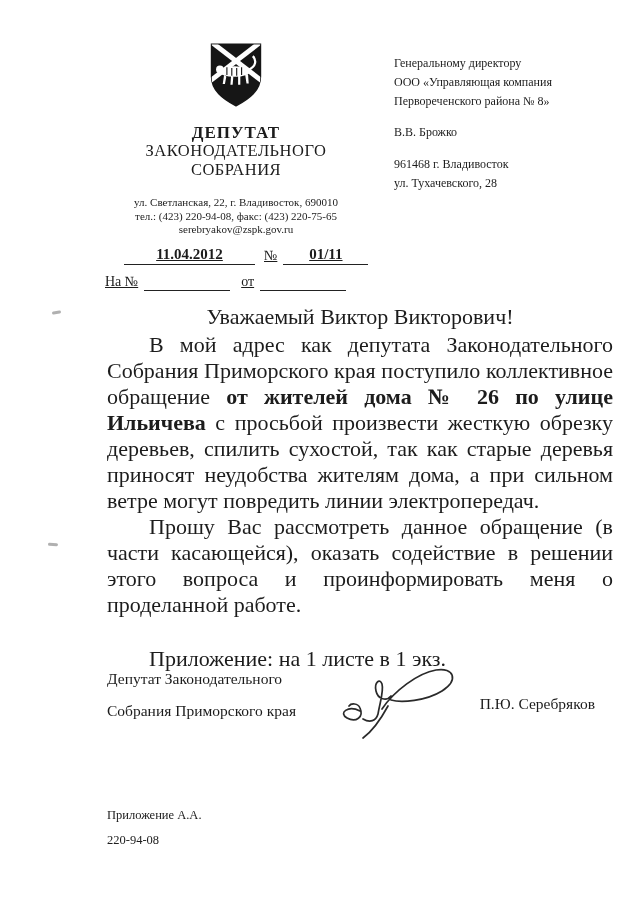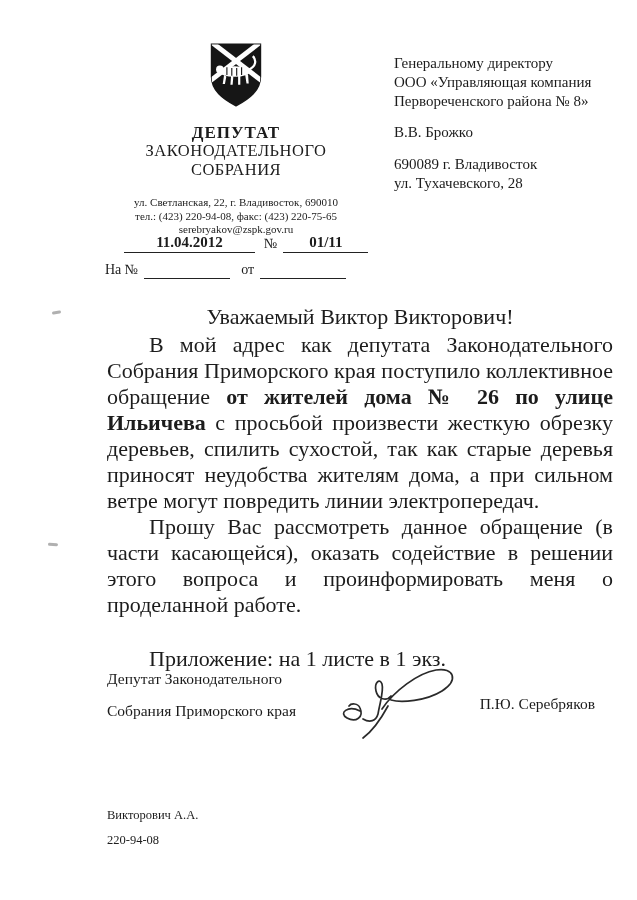--- a/index.html
+++ b/index.html
@@ -16,26 +16,26 @@
     position:absolute;left:95px;top:40px;width:282px;
     text-align:center;
   }
   .emblem{display:block;margin:0 auto 10px auto;}
   .lh-title-main{font-weight:bold;font-size:17px;letter-spacing:1px;line-height:19px;margin-top:13px;}
   .lh-title{font-size:16.5px;letter-spacing:0.5px;line-height:18.5px;}
   .lh-contacts{margin-top:17px;font-size:11px;line-height:13.5px;}
   
   .recipient{
     position:absolute;left:394px;top:54px;width:238px;
-    font-size:15px;line-height:19px;
+    font-size:12px;line-height:19px;
   }
   .recipient .gap{height:12px;}
   .recipient .gap2{height:13px;}
   
-  .refblock{position:absolute;left:105px;top:234px;width:330px;font-size:14px;}
+  .refblock{position:absolute;left:105px;top:246px;width:330px;font-size:14px;text-decoration:underline;}
   .ref-row{display:flex;align-items:flex-end;}
   .ref-row2{margin-top:7px;}
   .ref-cell{border-bottom:1.2px solid #222;text-align:center;font-weight:bold;font-size:15px;padding-bottom:1px;}
   .ref-cell.empty{height:17px;}
   .ref-label{padding:0 0 1px 0;}
   
   .body-text{position:absolute;left:107px;top:304px;width:506px;font-size:22px;line-height:26px;}
   .salutation{text-align:center;margin:0 0 2px 0;}
   .para{margin:0;text-align:justify;text-indent:42px;}
   .attachment{margin-top:28px;text-indent:42px;}
@@ -84,21 +84,21 @@
     </div>
   </div>
 
   <div class="recipient">
     <div>Генеральному директору</div>
     <div>ООО «Управляющая компания</div>
     <div>Первореченского района № 8»</div>
     <div class="gap"></div>
     <div>В.В. Брожко</div>
     <div class="gap2"></div>
-    <div>690089  г. Владивосток</div>
+    <div>961468  г. Владивосток</div>
     <div>ул. Тухачевского, 28</div>
   </div>
 
   <div class="refblock">
     <div class="ref-row">
       <span class="ref-cell" style="width:131px;margin-left:19px;">11.04.2012</span>
       <span class="ref-label" style="margin-left:9px;">№</span>
       <span class="ref-cell" style="width:85px;margin-left:6px;">01/11</span>
     </div>
     <div class="ref-row ref-row2">
@@ -125,20 +125,20 @@
       <path d="M30,60 C18,54 8,62 17,67 C26,72 34,66 30,57 C28,52 21,52 19,55
                M33,68 C40,72 46,70 48,63
                M48,63 C50,51 54,40 52,33 C50,27 44,31 46,40 C48,49 57,50 61,45
                M52,58 C64,40 88,22 106,19 C124,16 129,29 112,40 C96,50 71,52 61,49
                M58,55 C52,66 44,79 33,87" fill="none" stroke="#2a2a2a" stroke-width="1.7" stroke-linecap="round" stroke-linejoin="round"></path>
     </svg>
     <div class="sig-name">П.Ю. Серебряков</div>
   </div>
 
   <div class="footer">
-    <div>Викторович А.А.</div>
+    <div>Приложение А.А.</div>
     <div>220-94-08</div>
   </div>
 
   <div class="artifact a1"></div>
   <div class="artifact a2"></div>
 
 </div>
 
 </body></html>

